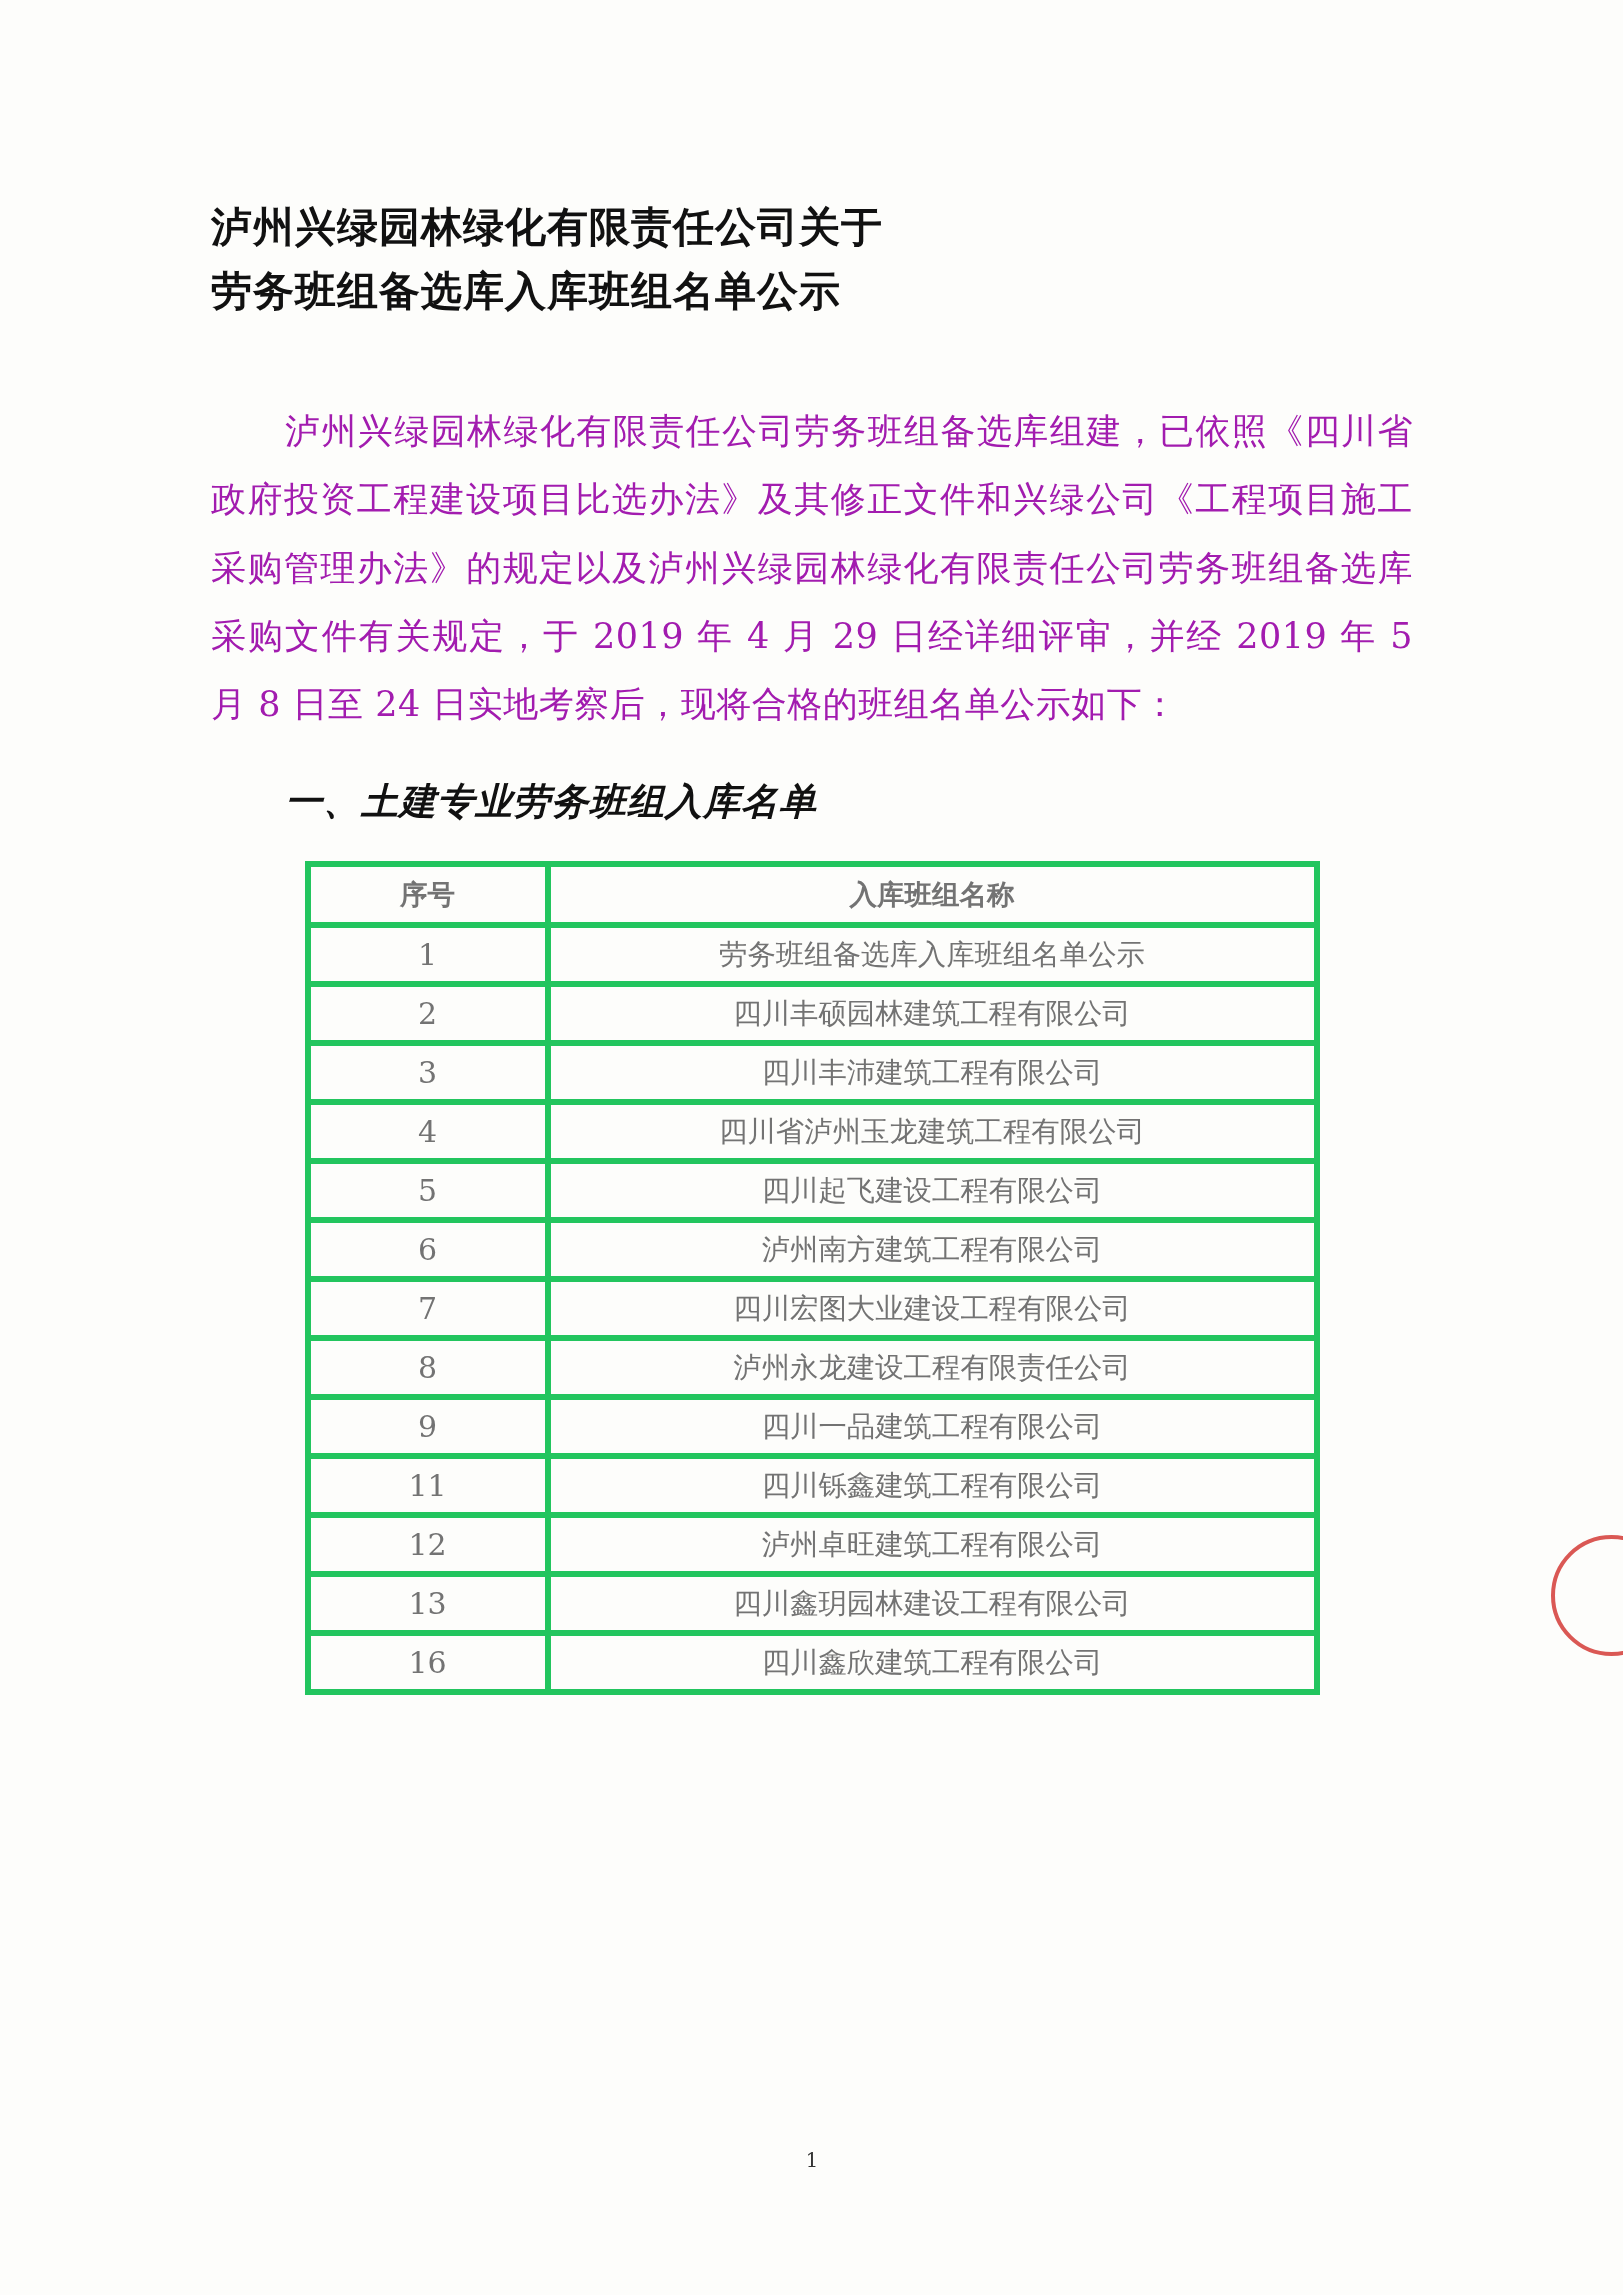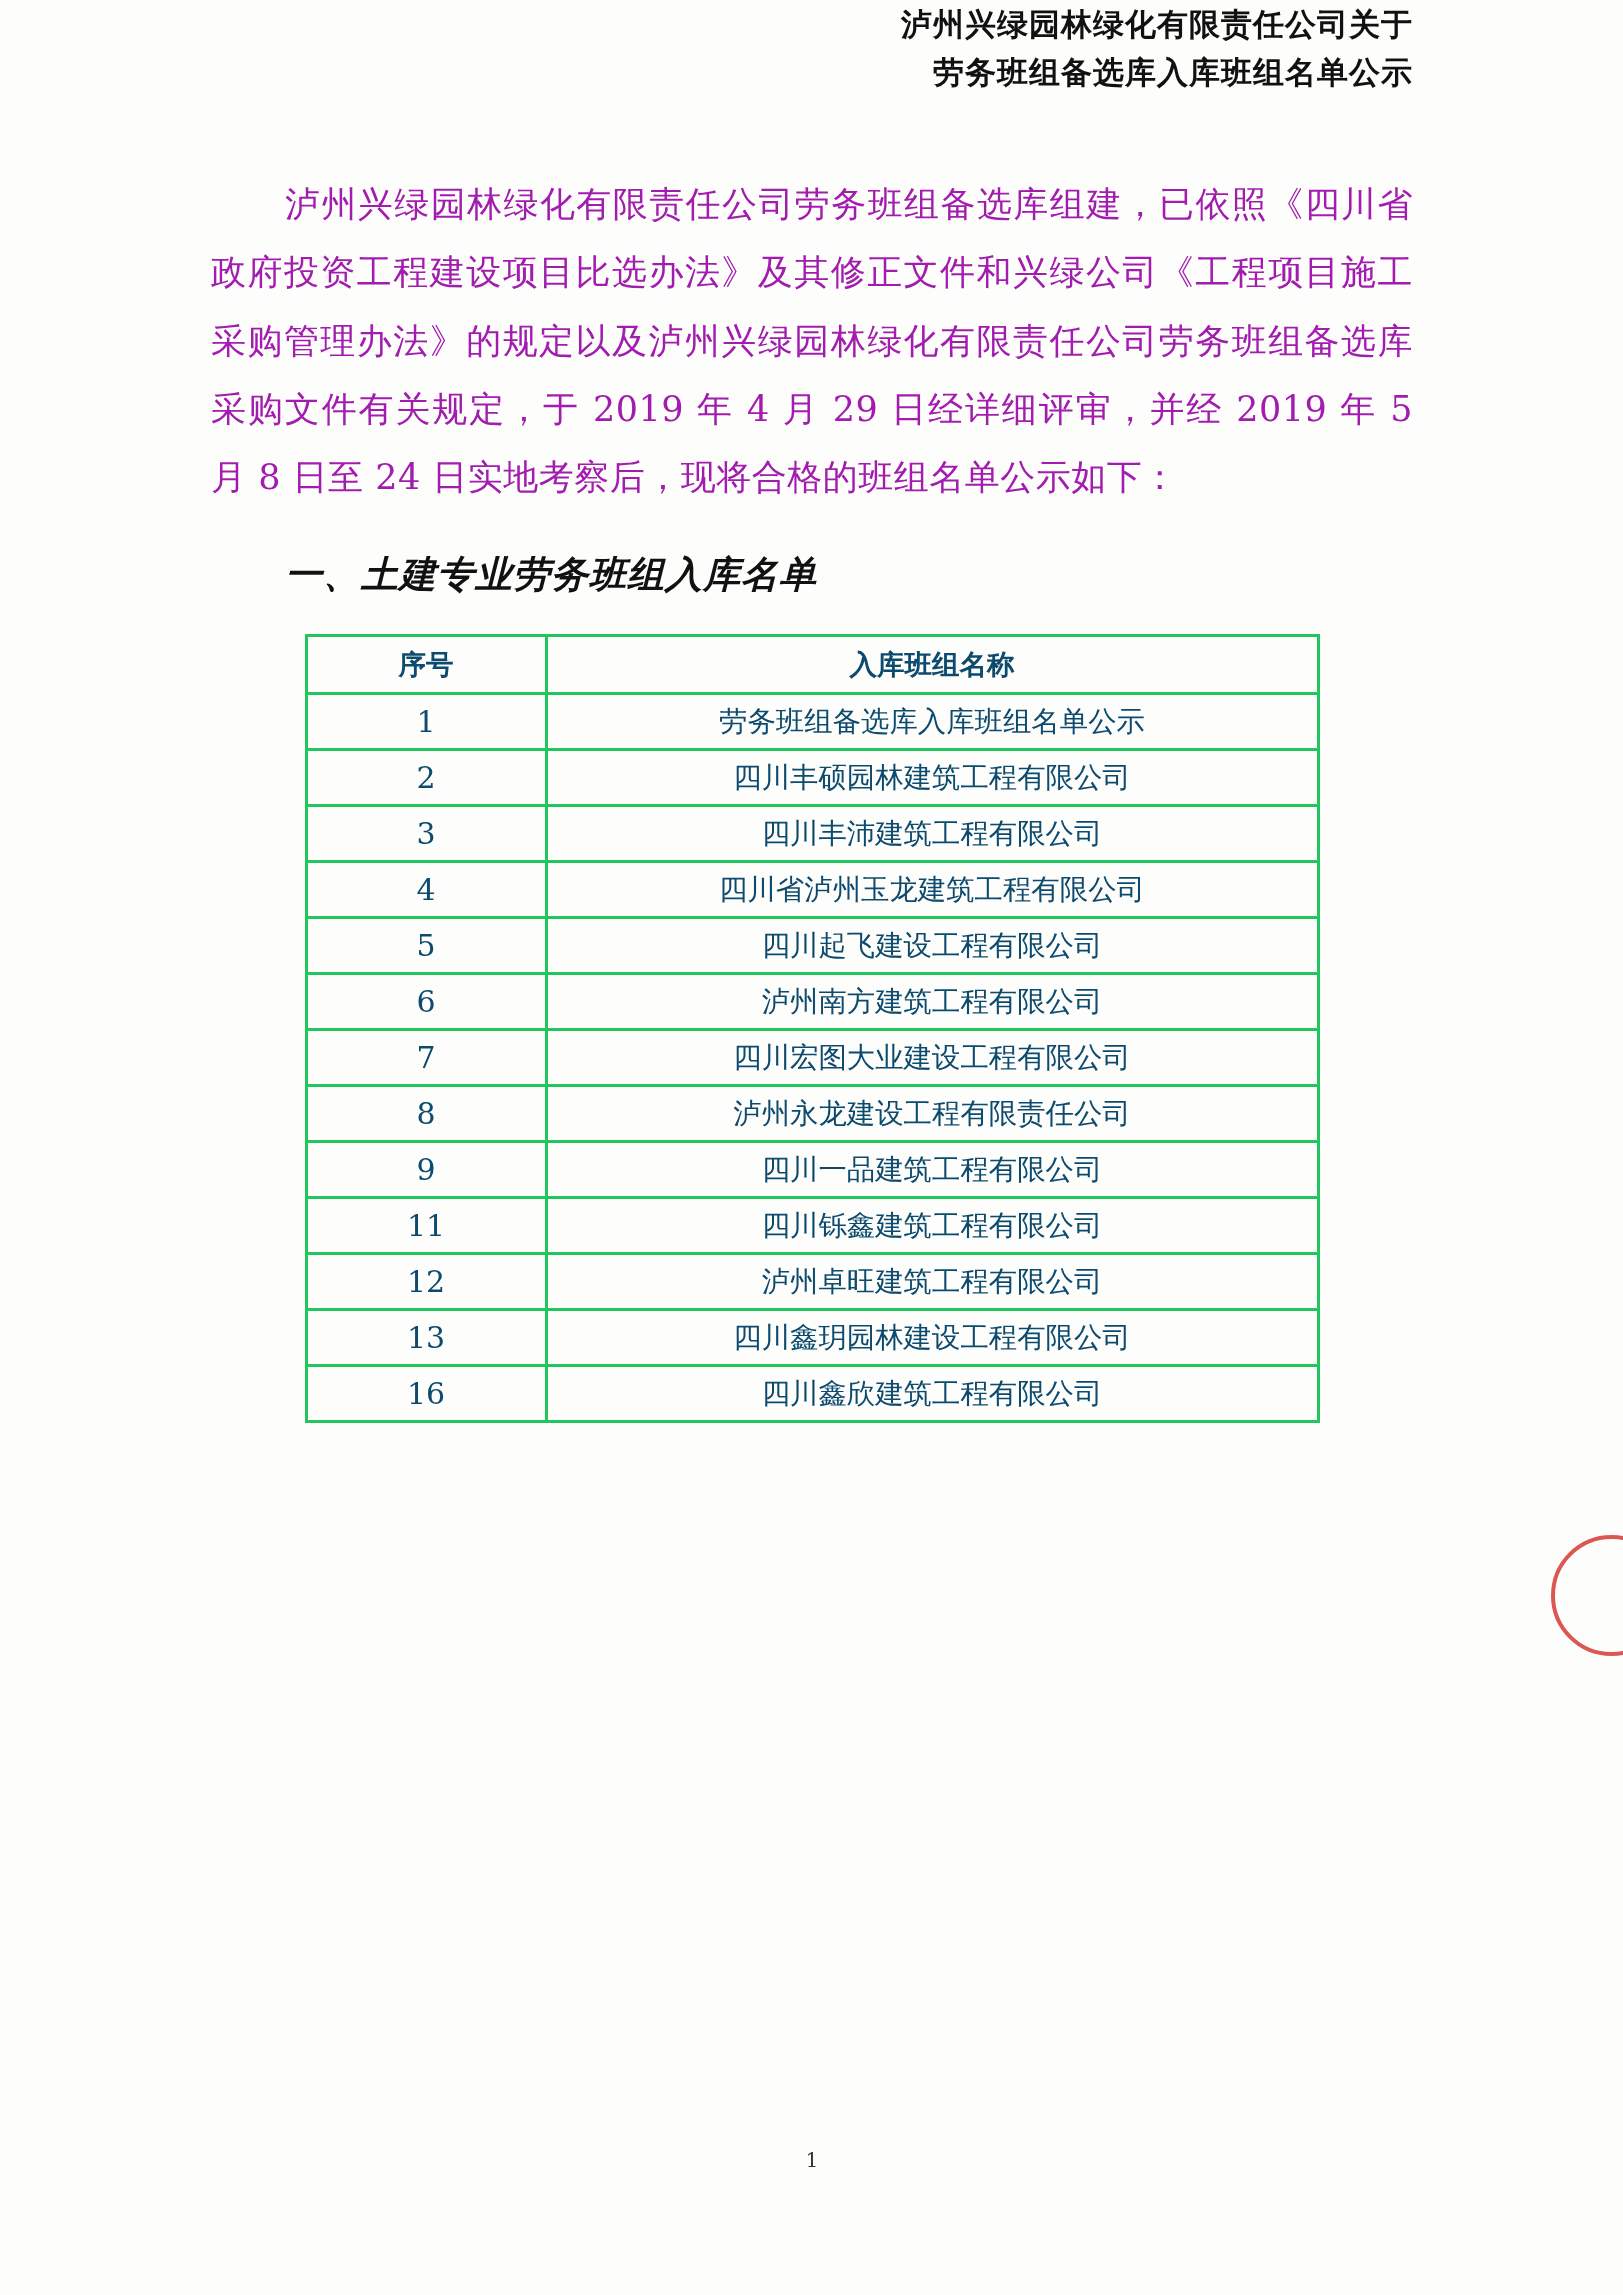--- a/index.html
+++ b/index.html
@@ -22,24 +22,25 @@
     background: #fdfdfb;
   }
   .content {
     position: absolute;
     left: 211px;
     top: 0;
     width: 1202px;
     height: 2295px;
   }
   .doc-title {
-    text-align: right;
+    margin-top: 196px;
+    text-align: left;
     font-family: "DejaVu Sans", "Liberation Sans", sans-serif;
     font-weight: bold;
-    font-size: 31px;
+    font-size: 41px;
     line-height: 1.55;
     letter-spacing: 1px;
     color: #111;
   }
   .doc-title .line {
     display: block;
   }
   .body-text {
     margin-top: 74px;
     font-size: 35px;
@@ -64,26 +65,26 @@
     font-style: italic;
   }
   table.list-table {
     margin: 34px auto 0 auto;
     width: 1015px;
     border-collapse: collapse;
     table-layout: fixed;
   }
   table.list-table th,
   table.list-table td {
-    border: 3px solid #22c55e;
+    border: 6px solid #22c55e;
     height: 53px;
     text-align: center;
     vertical-align: middle;
     font-size: 28.4px;
-    color: #0c4a6e;
+    color: #737373;
     padding: 0;
   }
   table.list-table th {
     font-family: "DejaVu Sans", "Liberation Sans", sans-serif;
     font-weight: bold;
     font-size: 27.5px;
     height: 55px;
   }
   table.list-table col.col-idx { width: 240px; }
   table.list-table td.idx {

